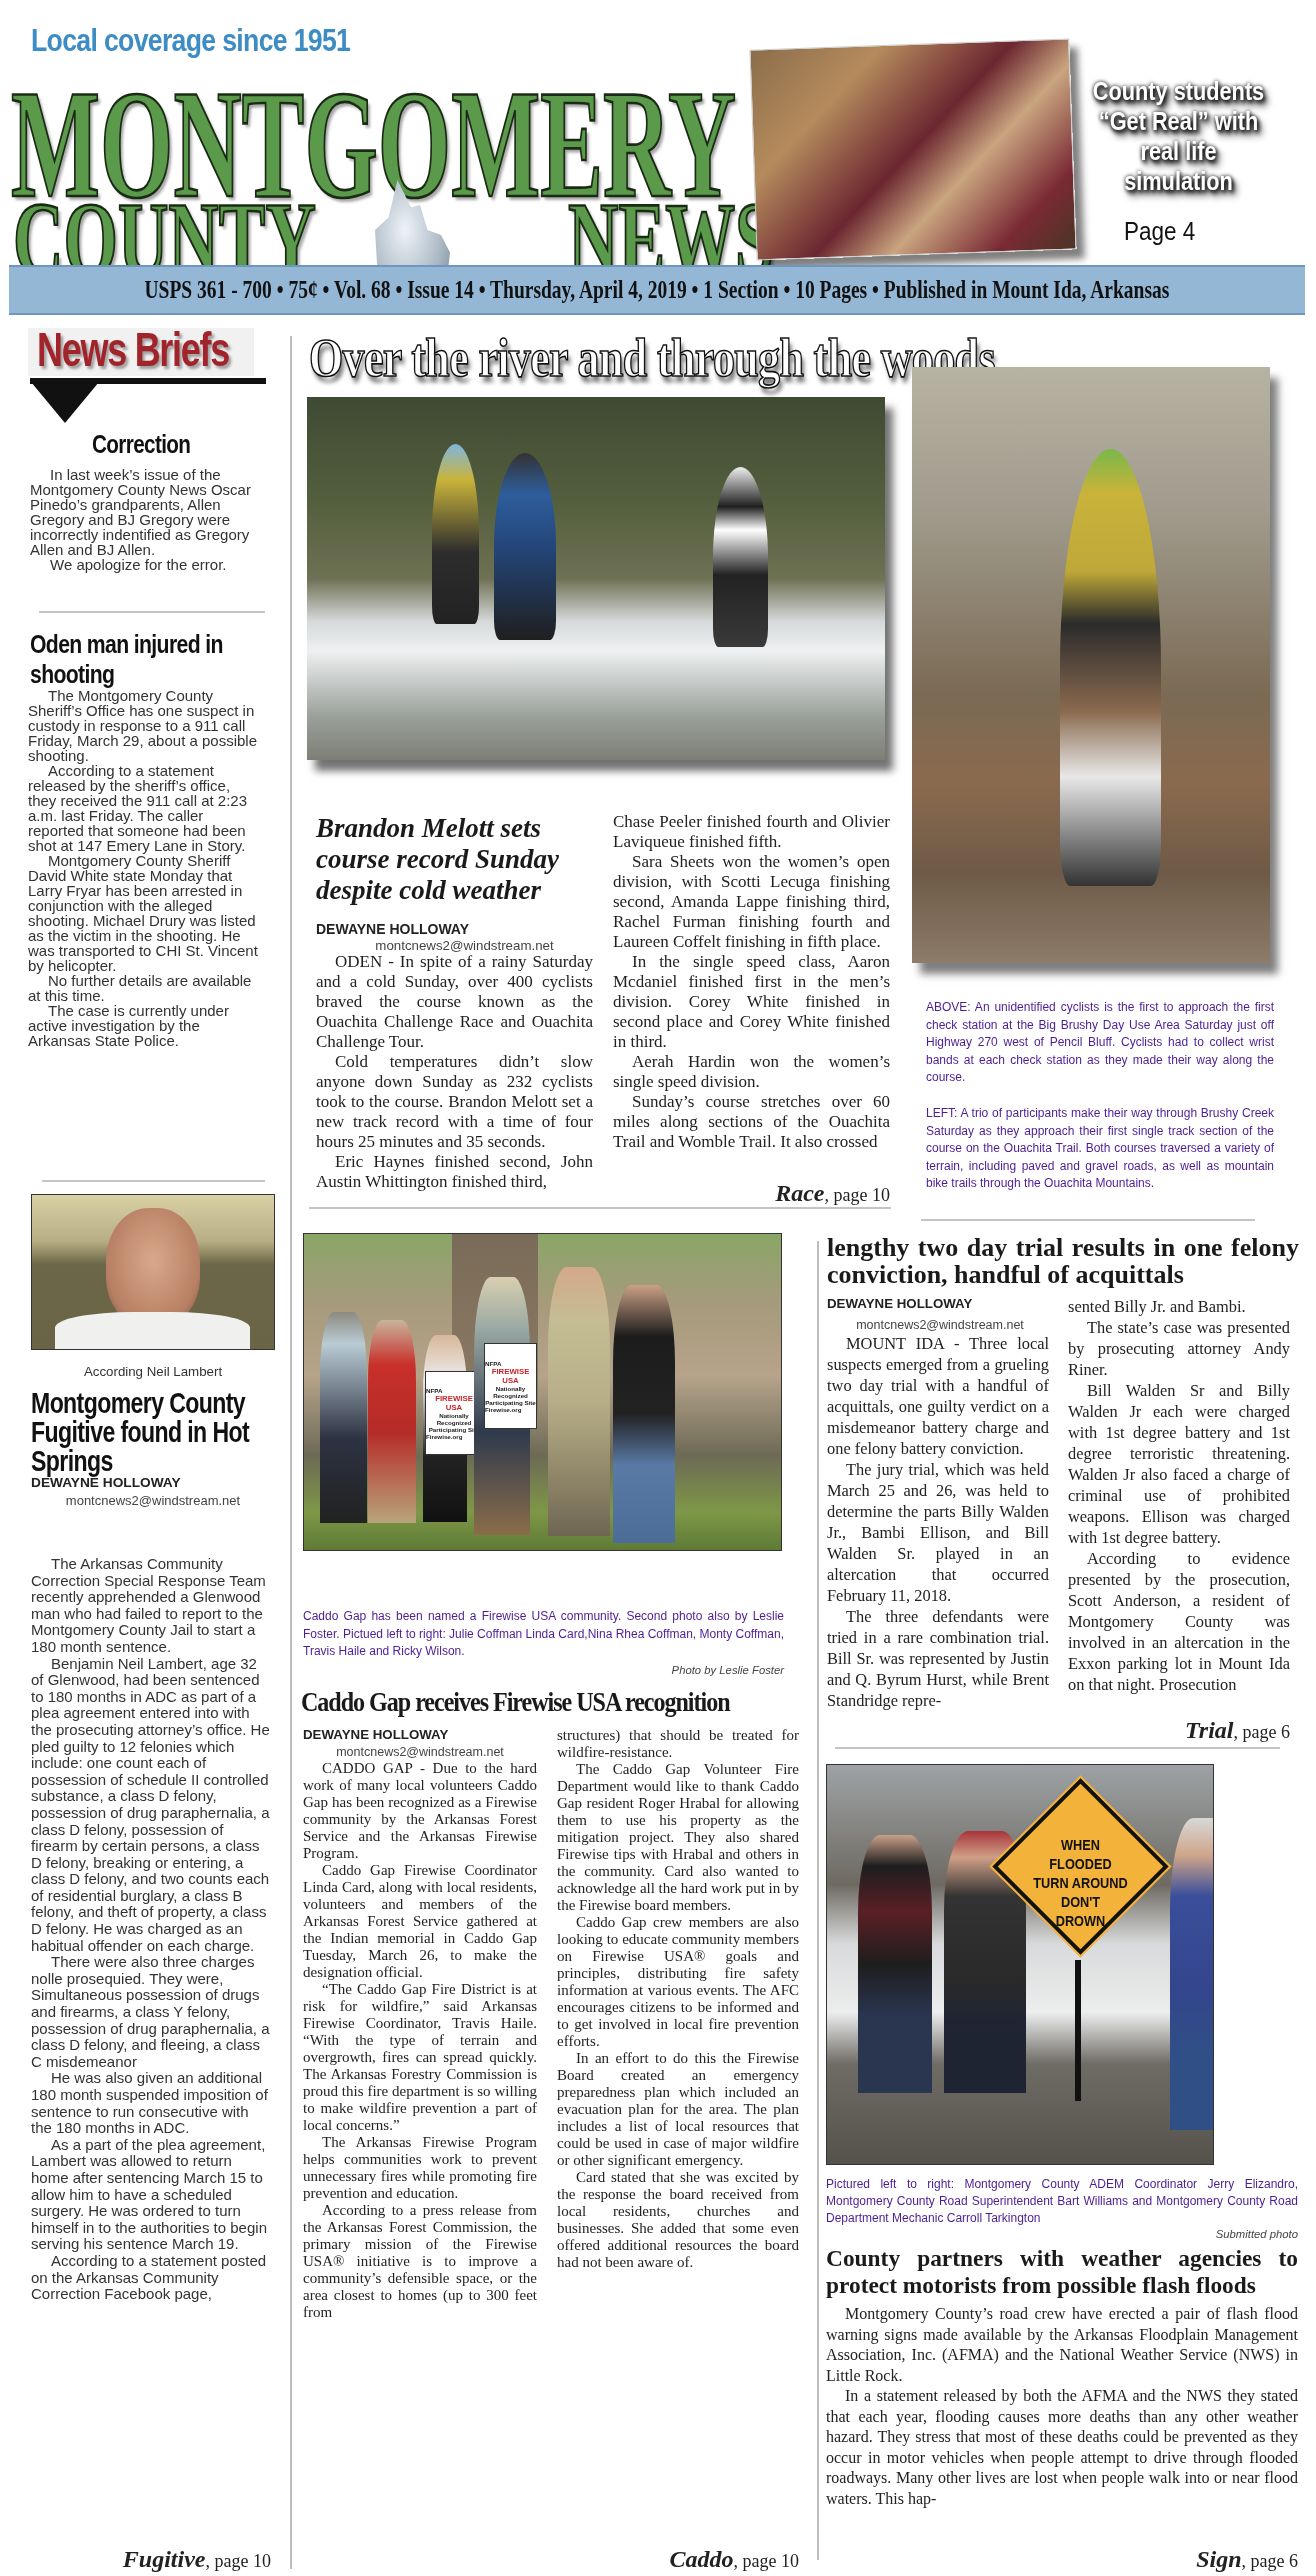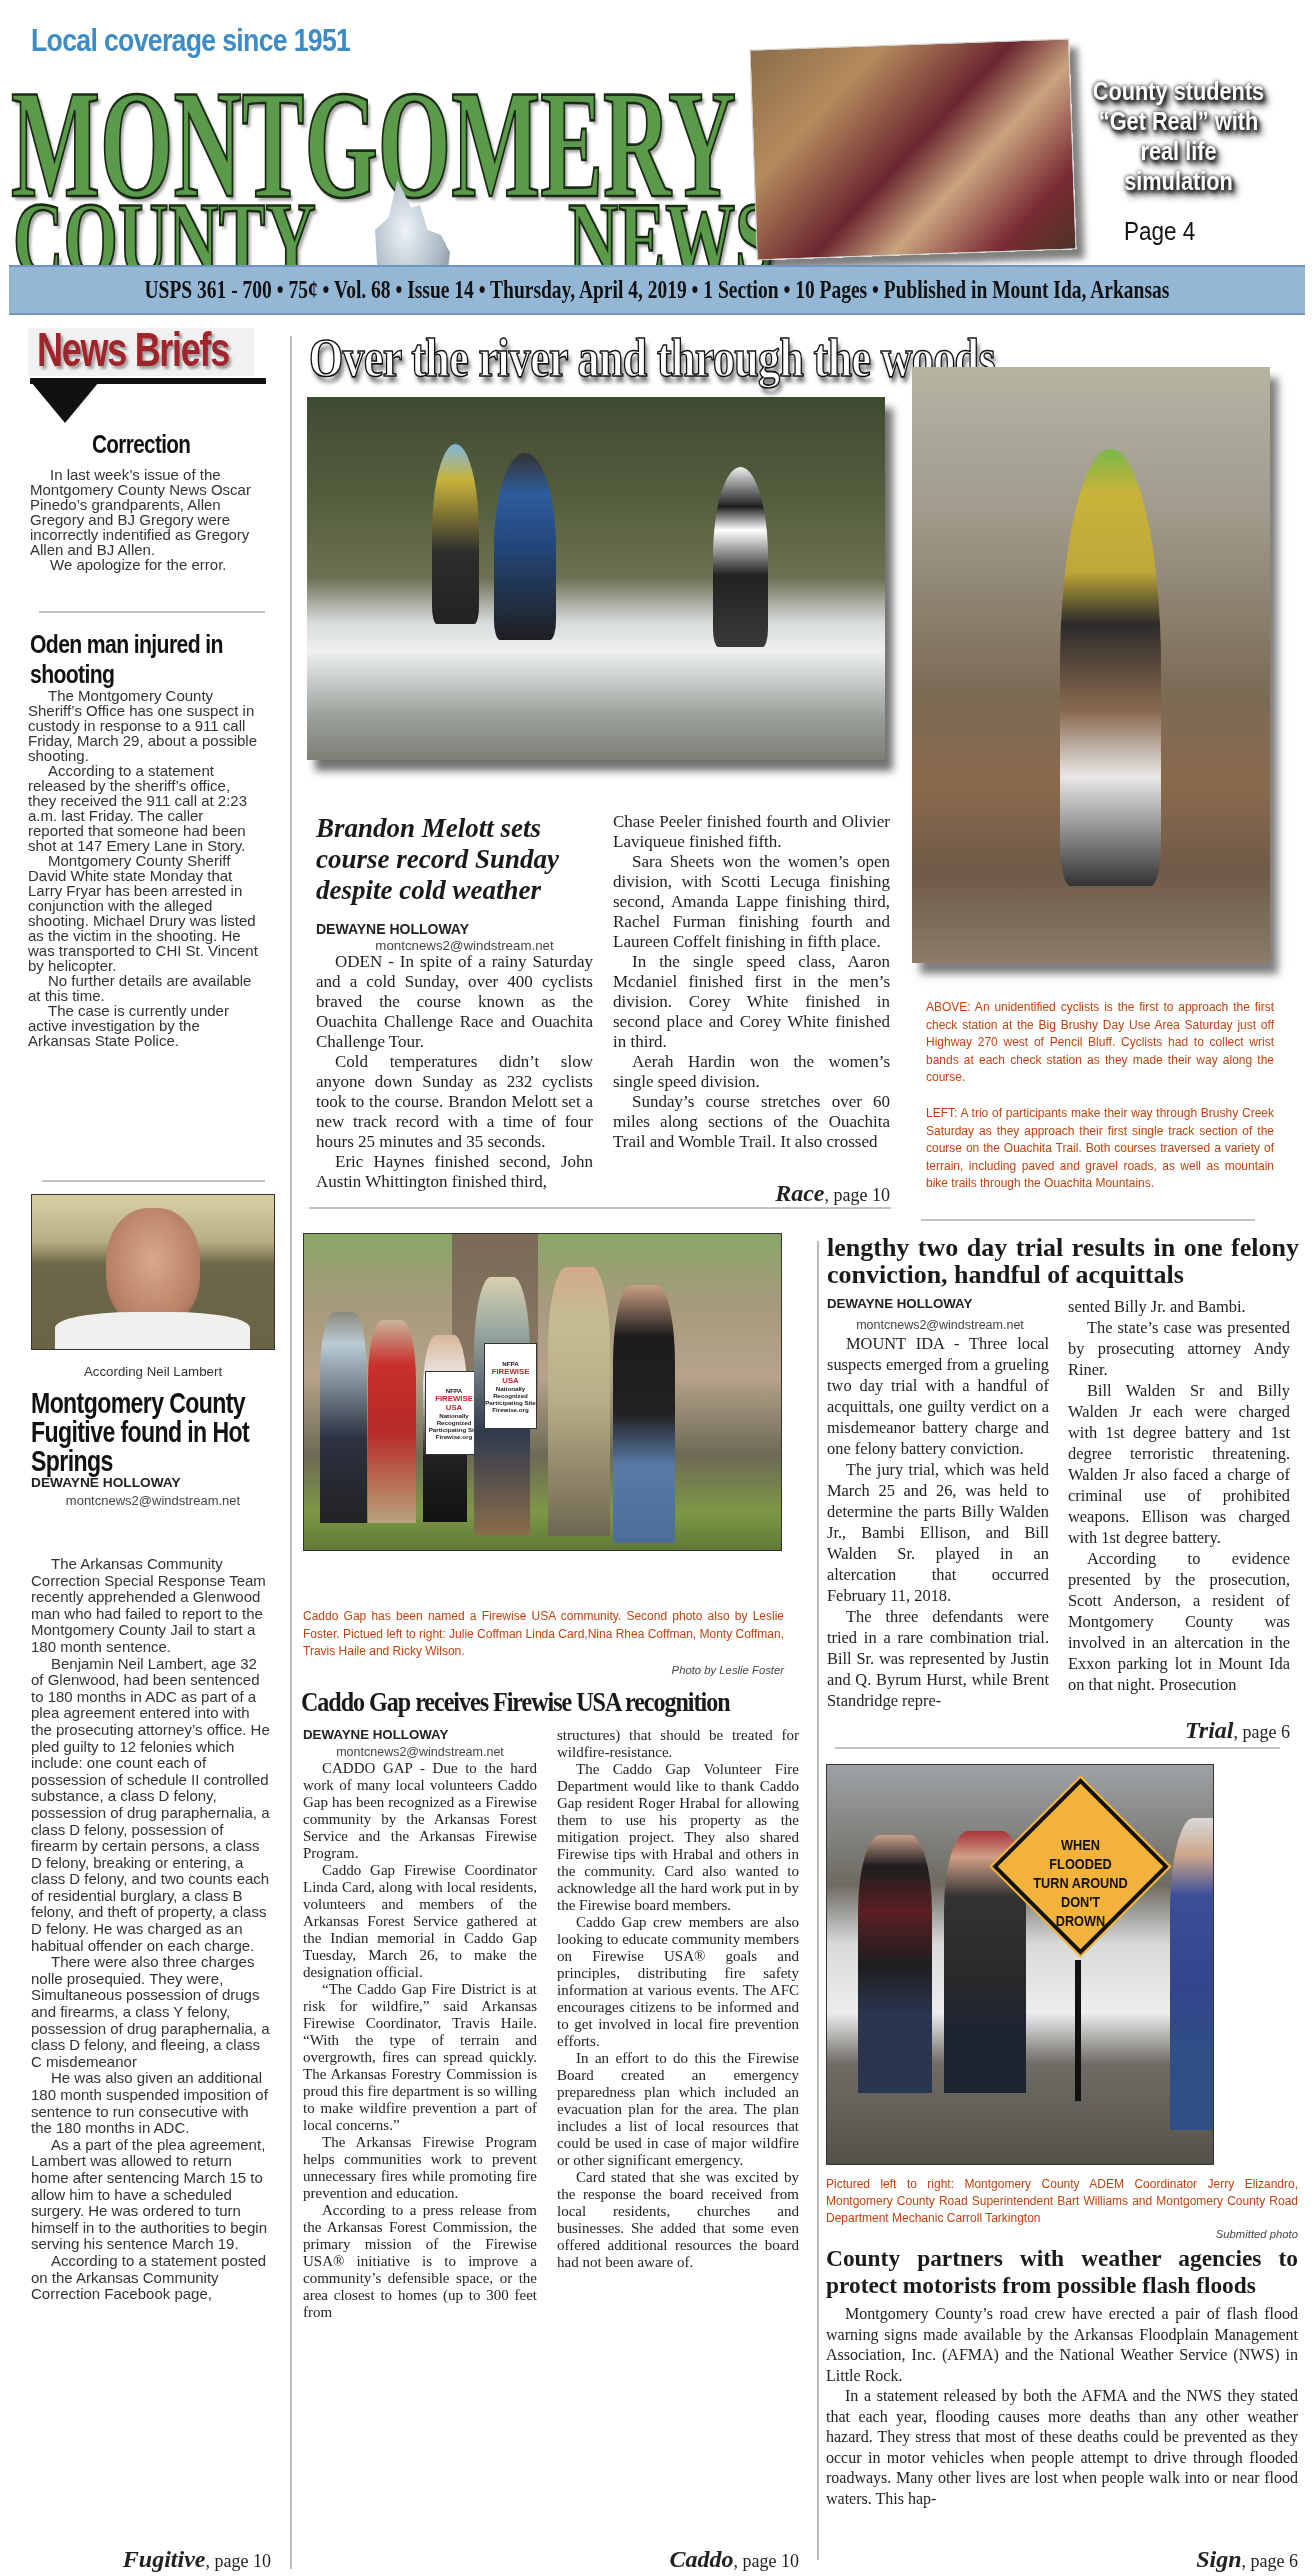--- a/index.html
+++ b/index.html
@@ -54,31 +54,31 @@
   .photo { overflow: hidden; }
   .ph-river { left: 307px; top: 397px; width: 578px; height: 363px;
     background: linear-gradient(180deg, #3f4a33 0%, #55603f 30%, #6e7153 50%, #d7dadb 62%, #eef0f1 70%, #9aa09a 88%, #7d7f76 100%);
     box-shadow: 7.8px 11px 7.8px rgba(0,0,0,0.55); }
   .ph-trail { left: 912px; top: 367px; width: 358px; height: 596px;
     background: linear-gradient(180deg, #b7b3a3 0%, #9f9a8b 25%, #7b6a54 55%, #8a6a4e 70%, #6e5a47 85%, #8d7c6a 100%);
     box-shadow: 7.8px 11px 7.8px rgba(0,0,0,0.5); }
   .rider { border-radius: 50% 50% 10% 10%; }
   .ph-firewise { left: 303px; top: 1233px; width: 479px; height: 318px; border: 1.6px solid #333;
     background: linear-gradient(180deg, #8aa667 0%, #a69a7c 22%, #b6a38a 45%, #6d6a55 70%, #7e9747 88%, #5e7a35 100%); }
-  .fw-sign { background: #fff; border: 1.6px solid #333; display: flex; flex-direction: column; align-items: center; justify-content: center; font-size: 6.2px; font-weight: bold; text-align: center; }
+  .fw-sign { background: #fff; border: 1.6px solid #333; display: flex; flex-direction: column; align-items: flex-start; justify-content: center; font-size: 6.2px; font-weight: bold; text-align: center; }
   .fw-sign .r { color: #c8252b; font-size: 7.8px; }
   .ph-flood { left: 826px; top: 1764px; width: 388px; height: 401px; border: 1.6px solid #333;
     background: linear-gradient(180deg, #9ea2a6 0%, #6e6a62 30%, #d9dadb 45%, #eceeee 62%, #6f6b65 75%, #55514b 100%); }
   .flood-sign { left: 191px; top: 39px; width: 125px; height: 125px; background: #f3b33a; border: 4.7px solid #111; transform: rotate(45deg); outline: 2.3px solid #f3b33a; }
   .flood-sign-text { left: 183px; top: 70px; width: 141px; text-align: center; font-weight: bold; font-size: 15px; line-height: 19px; color: #111; transform: scaleX(0.85); }
   .ph-mug { left: 31px; top: 1194px; width: 244px; height: 156px; border: 1.6px solid #333;
     background: linear-gradient(180deg, #d9d0a6 0%, #b8ae83 30%, #6b6748 45%, #6a6446 100%); }
 
   
-  .cap { font-size: 12px; line-height: 17.6px; color: #c2410c; text-align: justify; }
+  .cap { font-size: 12px; line-height: 17.6px; color: #4c1d95; text-align: justify; }
   .credit { font-style: italic; font-size: 11.3px; color: #444; text-align: right; }
 
   .headline-big { font-family: "Liberation Serif", serif; font-weight: bold; color: #fff;
     -webkit-text-stroke: 1.6px #111; text-shadow: 3.1px 6.2px 4.7px rgba(0,0,0,0.55); font-size: 55px; transform: scaleX(0.8); transform-origin: left top; white-space: nowrap; letter-spacing: -0.8px; }
 </style>
 </head>
 <body>
 
 <div class="abs tagline">Local coverage since 1951</div>
 <div class="abs mast-word mast-1">MONTGOMERY</div>

